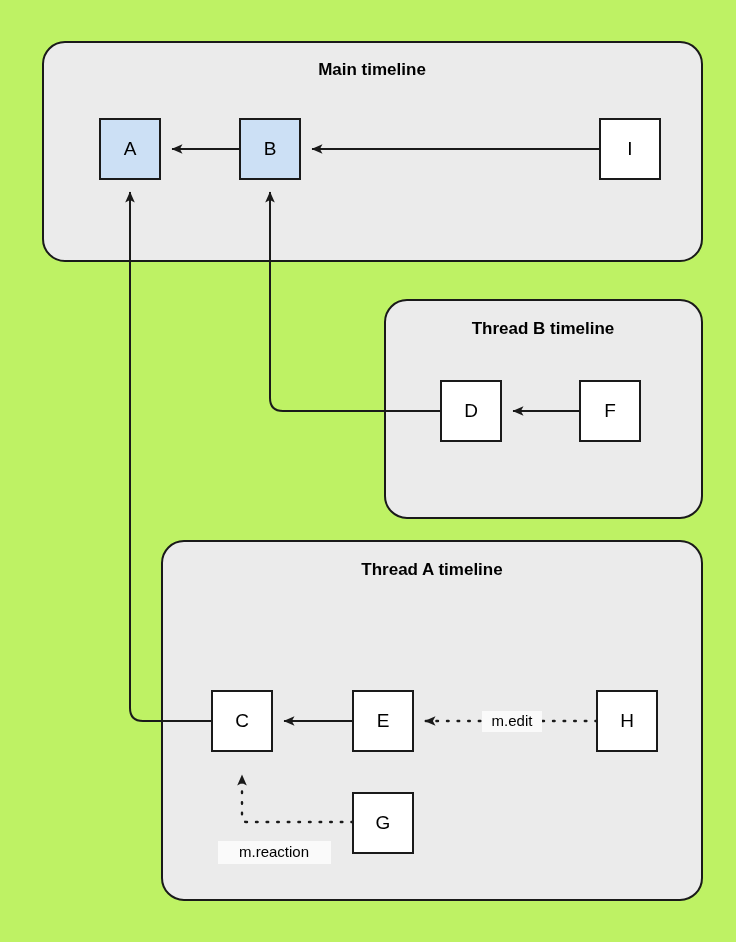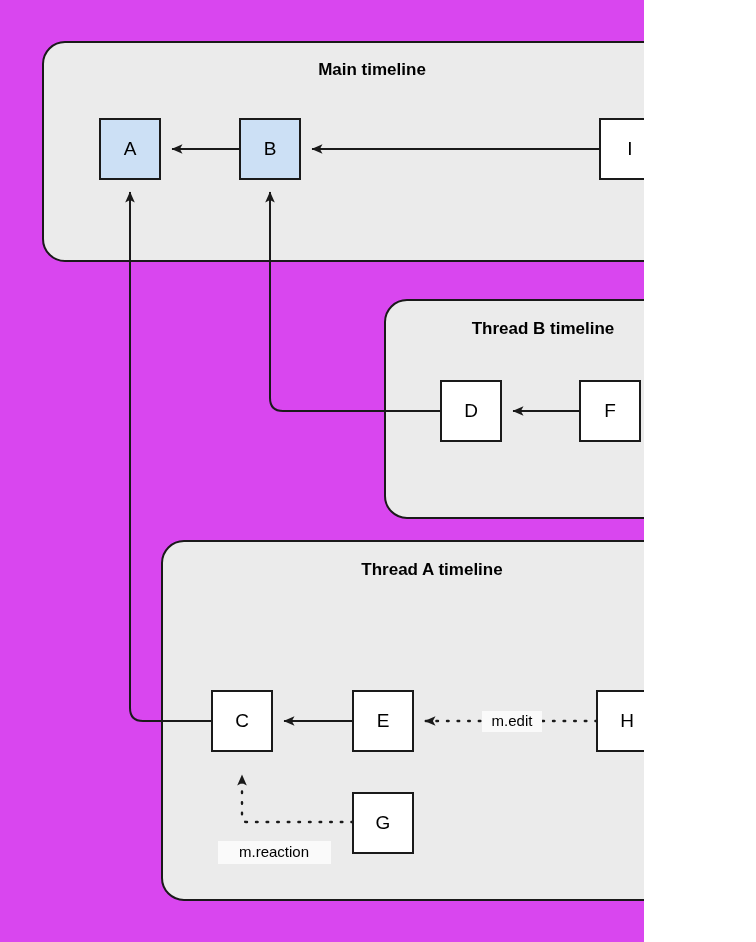--- a/index.html
+++ b/index.html
@@ -5,23 +5,23 @@
   html, body {
     margin: 0;
     padding: 0;
     background: #ffffff;
   }
   body {
     font-family: "Liberation Sans", sans-serif;
   }
   #canvas {
     position: relative;
-    width: 644px;
+    width: 736px;
     height: 942px;
-    background: #d946ef;
+    background: #bef264;
     overflow: hidden;
   }
   #diagram-svg {
     position: absolute;
     top: 0;
     left: 0;
     width: 756px;
     height: 942px;
   }
   .group-title {

